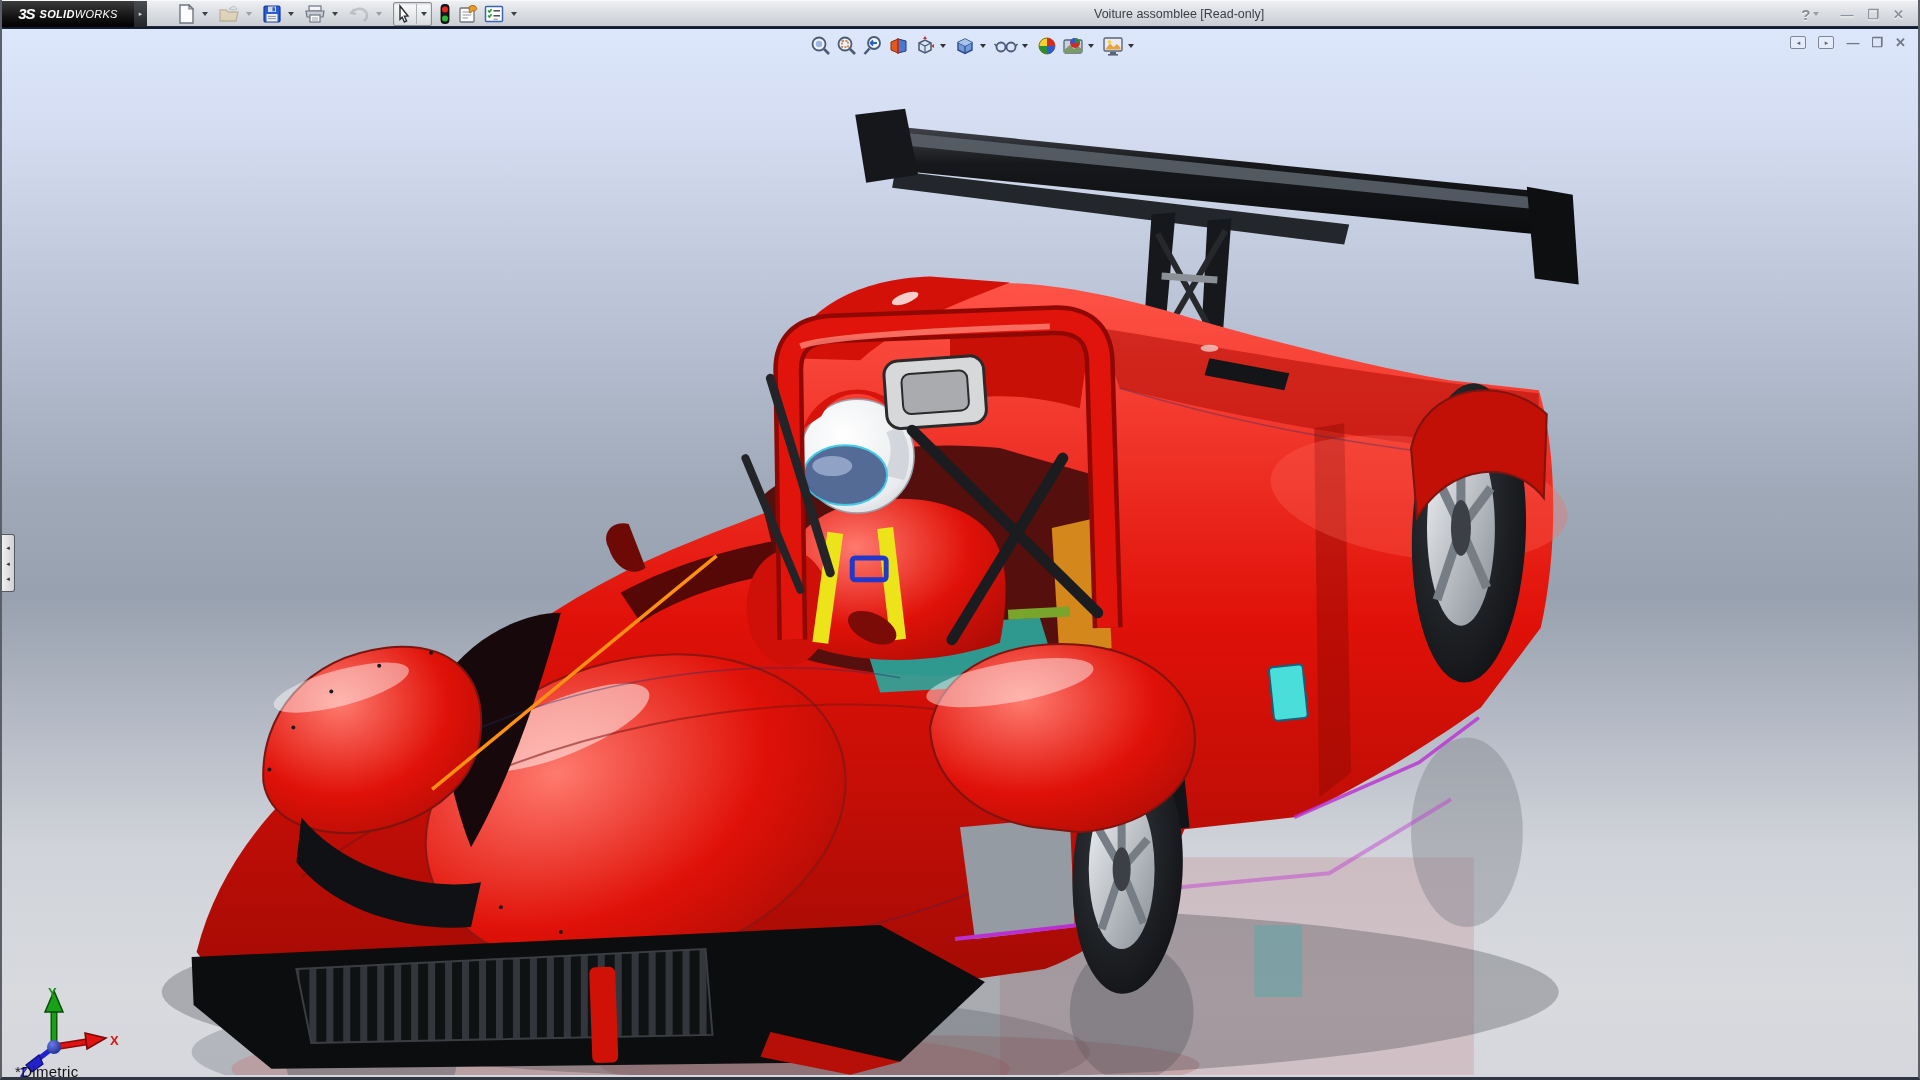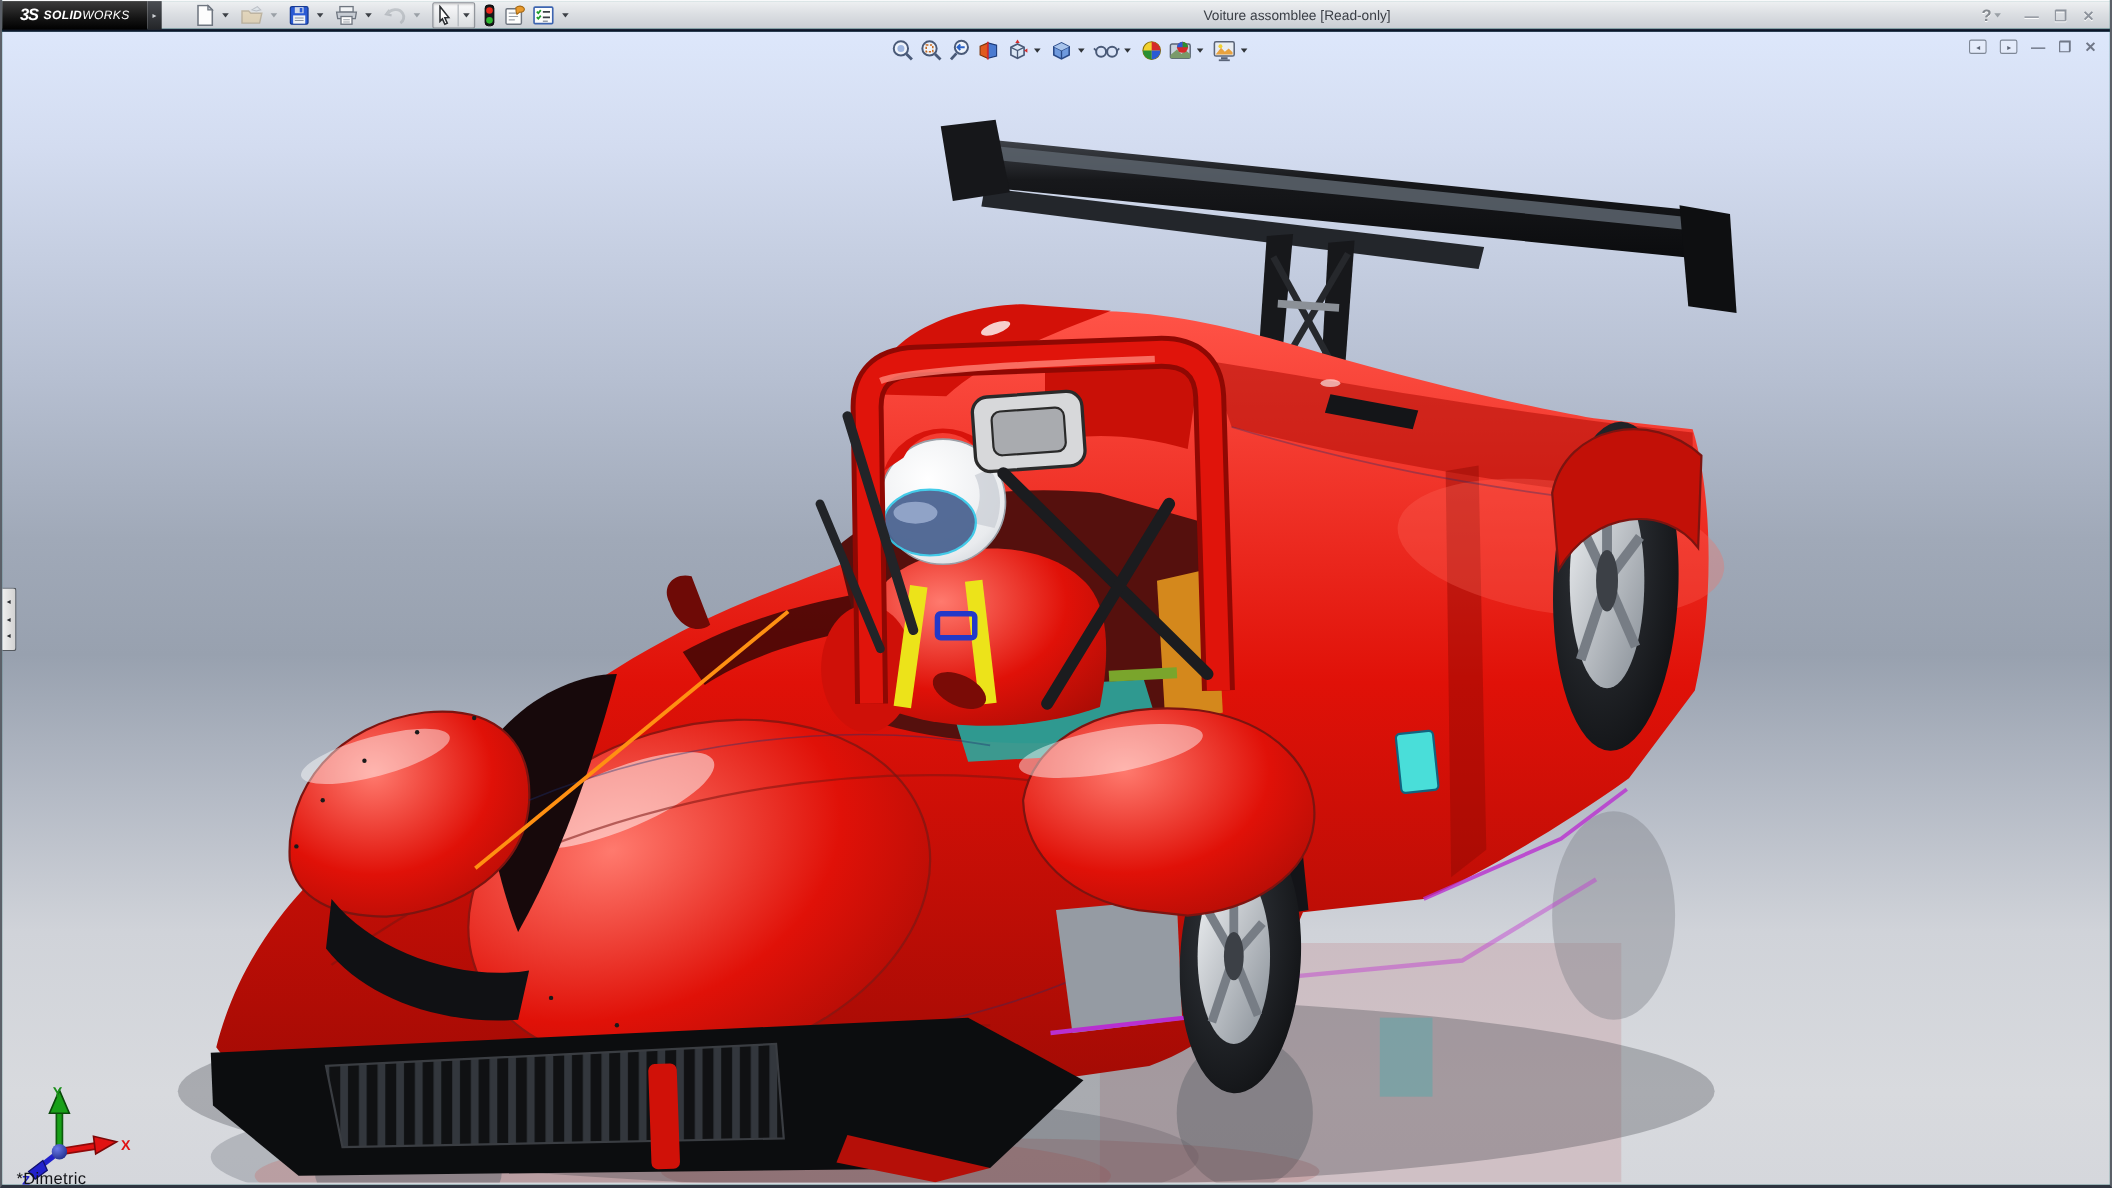--- a/index.html
+++ b/index.html
@@ -1,17 +1,17 @@
 <!DOCTYPE html>
 <html><head>
 <meta charset="utf-8">
 <style>
   * { margin:0; padding:0; box-sizing:border-box; }
   html,body { width:1920px; height:1080px; overflow:hidden; font-family:"Liberation Sans", sans-serif; }
-  .app { position:relative; width:1920px; height:1080px; background:#0f766e;
+  .app { position:relative; width:1920px; height:1080px; background:#a3a3a3;
          border-left:2px solid #5b6068; border-right:2px solid #5b6068; border-bottom:3px solid #2e3440; }
 
   
   .titlebar { position:relative; height:26px; width:100%;
               background:linear-gradient(180deg,#eef0f2 0%,#dcdfe3 45%,#caced4 100%);
               border-top:1px solid #f8f9fa; display:flex; align-items:center; }
   .logo { height:26px; width:132px; background:linear-gradient(180deg,#3c3c3c 0%,#141414 60%,#000 100%);
           display:flex; align-items:center; justify-content:center; gap:5px; flex:0 0 auto; }
   .logo-glyph { color:#fff; font-style:italic; font-weight:bold; font-size:15px; letter-spacing:-1px; }
   .logo-name { color:#fff; font-size:11px; font-style:italic; letter-spacing:.3px; }

